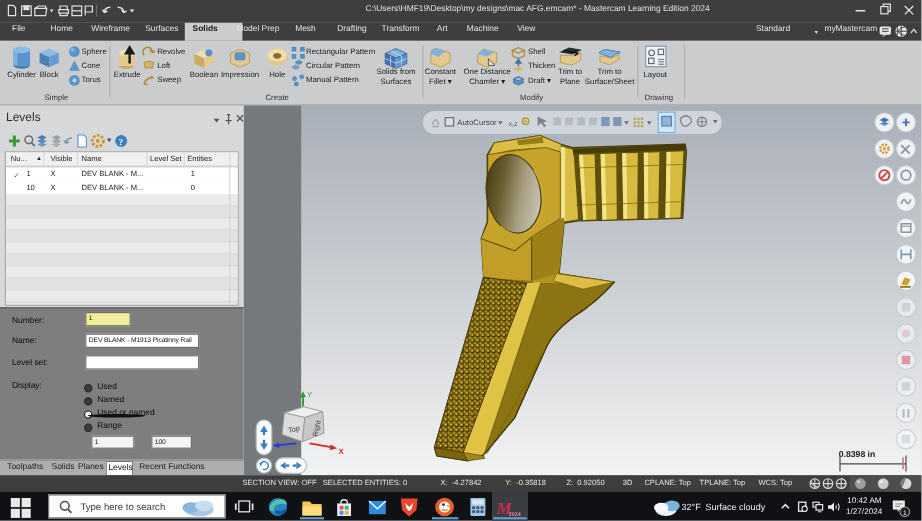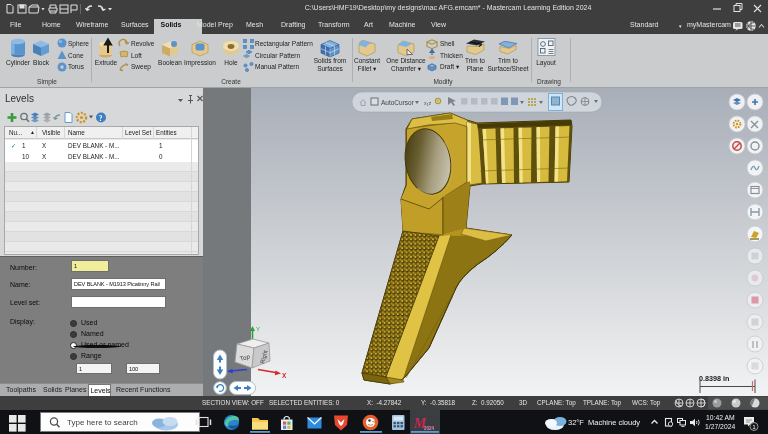--- a/index.html
+++ b/index.html
@@ -42,21 +42,21 @@
 .rlabel { position:absolute; font-size:7px; color:#0a0a0a; }
 #ptabs { position:absolute; left:0; top:295px; width:203px; height:13px; background:#abadaf; border-top:1px solid #8d8d8d; }
 .ptab { position:absolute; top:2px; font-size:7px; color:#1a1a1a; }
 #ptab-levels { position:absolute; left:88px; top:0px; width:23px; height:13px; background:#fdfdfd; border:1px solid #777; }
 #ptab-levels span { position:absolute; left:0; top:2px; width:23px; text-align:center; font-size:7px; color:#111; }
 
 #statusbar { left:0; top:396px; width:768px; height:14px; background:#3e3e3e; }
 .st { position:absolute; top:399px; font-size:6.3px; color:#e6e6e6; }
 
 #taskbar { left:0; top:410px; width:768px; height:24px; background:#101114; }
-#searchbox { position:absolute; left:40px; top:412px; width:160px; height:20px; background:#fdfdfd; border:1px solid #7a7a7a; }
+#searchbox { position:absolute; left:40px; top:412px; width:148px; height:20px; background:#fdfdfd; border:1px solid #7a7a7a; }
 #searchtext { position:absolute; left:26px; top:5px; font-size:8px; color:#3f3f3f; }
 .tbtext { position:absolute; font-size:8px; color:#f0f0f0; }
 .tbtime { position:absolute; font-size:6.8px; color:#f0f0f0; }
 #mcam-active { position:absolute; left:410px; top:410px; width:30px; height:24px; background:#3a3d42; }
 svg.overlay { position:absolute; left:0; top:0; width:768px; height:434px; }
 </style>
 </head>
 <body>
 <div id="page">
 
@@ -200,21 +200,21 @@
   <div class="st" style="left:537px;">CPLANE: Top</div>
   <div class="st" style="left:583px;">TPLANE: Top</div>
   <div class="st" style="left:632px;">WCS: Top</div>
 
   <div class="abs" id="taskbar"></div>
   <div id="mcam-active"></div>
   <div id="searchbox">
       <div id="searchtext">Type here to search</div>
     </div>
   <div class="tbtext" style="left:568px;top:418px;font-size:7.5px;">32°F</div>
-  <div class="tbtext" style="left:588px;top:418px;font-size:7.5px;">Machine cloudy</div>
+  <div class="tbtext" style="left:588px;top:418px;font-size:7.5px;">Surface cloudy</div>
   <div class="tbtime" style="left:706px;top:414px;">10:42 AM</div>
   <div class="tbtime" style="left:705px;top:423px;">1/27/2024</div>
 
   <svg class="overlay" viewBox="0 0 768 434">
     <defs>
       <linearGradient id="holeg" x1="0" y1="0.25" x2="1" y2="0.8">
         <stop offset="0" stop-color="#473c0e"></stop>
         <stop offset="0.3" stop-color="#6a5f33"></stop>
         <stop offset="0.62" stop-color="#a89f80"></stop>
         <stop offset="1" stop-color="#cfcaba"></stop>

